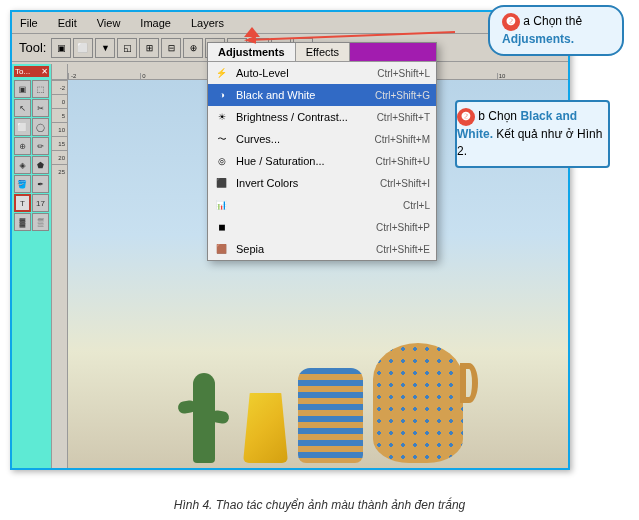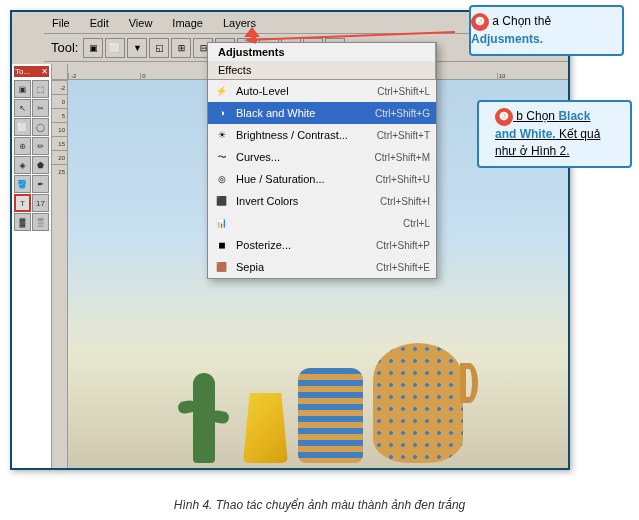--- a/index.html
+++ b/index.html
@@ -21,23 +21,22 @@
     }
 
     
     .app-window {
       position: absolute;
       top: 10px;
       left: 10px;
       width: 560px;
       height: 460px;
       background: #d4d0c8;
-      border: 2px solid #0c4a6e;
+      border: 2px solid #0ea5e9;
       box-shadow: 2px 2px 6px rgba(0,0,0,0.3);
-      padding-left: 32px;
     }
 
     
     .menu-bar {
       height: 22px;
       background: #d4d0c8;
       display: flex;
       align-items: center;
       padding: 0 4px;
       gap: 12px;
@@ -84,21 +83,21 @@
       top: 52px;
       left: 0;
       right: 0;
       bottom: 0;
       display: flex;
     }
 
     
     .toolbox {
       width: 40px;
-      background: #ffffff;
+      background: #5eead4;
       border-right: 1px solid #999;
       padding: 2px;
       display: flex;
       flex-direction: column;
       gap: 1px;
     }
     .toolbox-title {
       background: #c0392b;
       color: white;
       font-size: 8px;
@@ -306,21 +305,20 @@
       border: 1px solid #888;
       box-shadow: 3px 3px 8px rgba(0,0,0,0.3);
       z-index: 100;
       font-size: 11px;
     }
 
     .menu-tab-row {
       display: flex;
       background: #a21caf;
       border-bottom: 1px solid #999;
-      flex-direction: column;
     }
     .menu-tab {
       padding: 3px 10px;
       font-size: 11px;
       border-right: 1px solid #999;
       cursor: pointer;
       background: #e8e4dc;
     }
     .menu-tab.active {
       background: #f0f0f0;
@@ -369,42 +367,41 @@
       border-right: 8px solid transparent;
       border-bottom: 10px solid #e74c3c;
       z-index: 200;
     }
 
     
     .annotation-box-a {
       position: absolute;
       top: 5px;
       right: 15px;
+      width: 136px;
+      background: #e8f4fd;
+      border: 2px solid #2980b9;
+      border-radius: 16px;
+      padding: 6px 12px;
+      font-size: 12px;
+      z-index: 300;
+      line-height: 1.4;
+    }
+    .annotation-box-b {
+      position: absolute;
+      top: 100px;
+      right: 29px;
       width: 155px;
       background: #e8f4fd;
       border: 2px solid #2980b9;
       border-radius: 4px;
       padding: 6px 0;
       font-size: 12px;
       z-index: 300;
       line-height: 1.4;
-    }
-    .annotation-box-b {
-      position: absolute;
-      top: 100px;
-      right: 7px;
-      width: 155px;
-      background: #e8f4fd;
-      border: 2px solid #2980b9;
-      border-radius: 4px;
-      padding: 6px 16px;
-      font-size: 12px;
-      z-index: 300;
-      line-height: 1.4;
-      text-decoration: underline;
     }
     .annotation-link {
       color: #2980b9;
       font-weight: bold;
     }
 
     
     .caption {
       position: absolute;
       bottom: 8px;
@@ -592,21 +589,20 @@
         <span class="item-icon">⬛</span>
         <span class="item-label">Invert Colors</span>
         <span class="item-shortcut">Ctrl+Shift+I</span>
       </div>
       <div class="dropdown-item">
         <span class="item-icon">📊</span>
         <span class="item-shortcut">Ctrl+L</span>
       </div>
       <div class="dropdown-item">
         <span class="item-icon">◼</span>
-        <span class="item-label">Posterize...</span>
         <span class="item-shortcut">Ctrl+Shift+P</span>
       </div>
       <div class="dropdown-item">
         <span class="item-icon">🟫</span>
         <span class="item-label">Sepia</span>
         <span class="item-shortcut">Ctrl+Shift+E</span>
       </div>
     </div>
 
     <div class="arrow-adjustments"></div>

